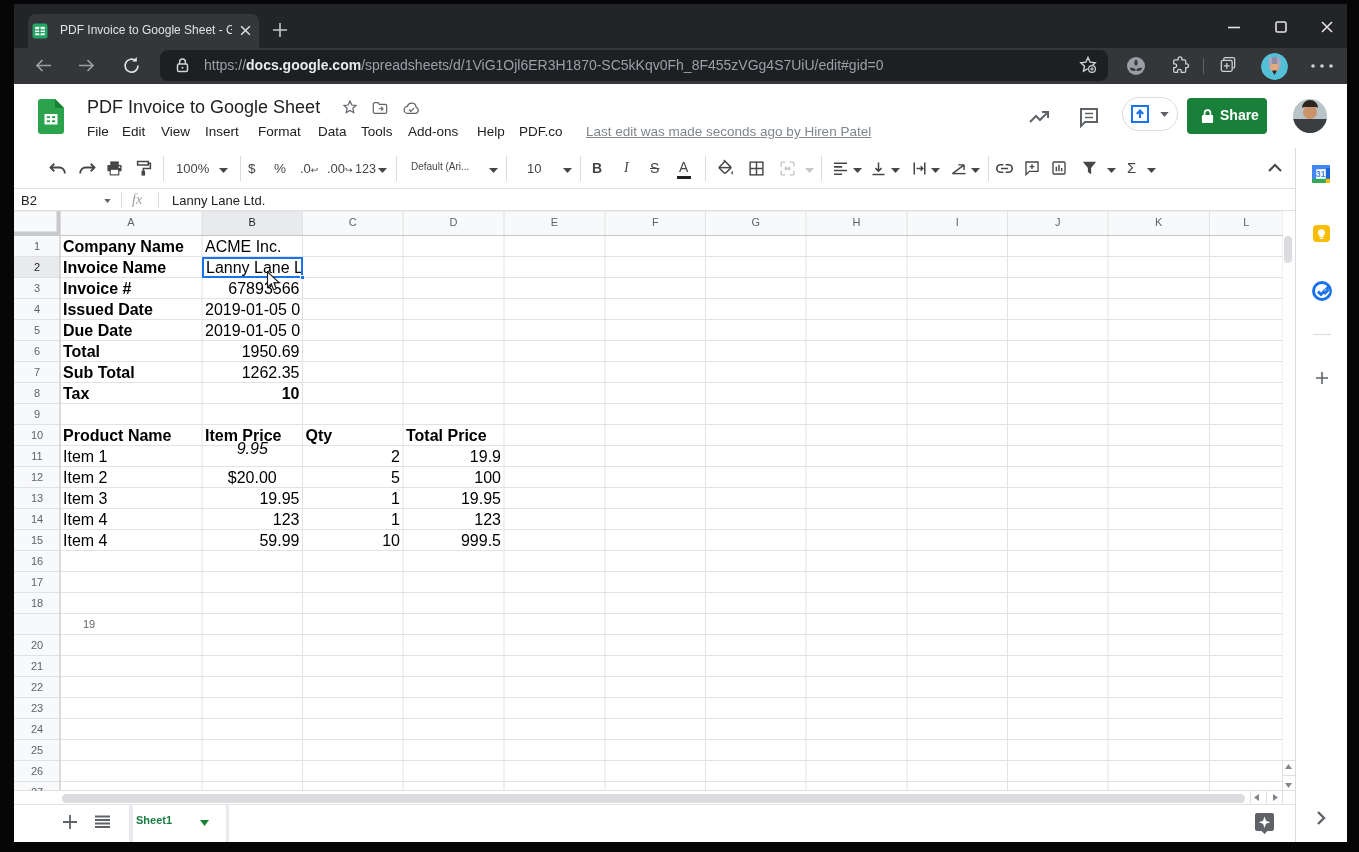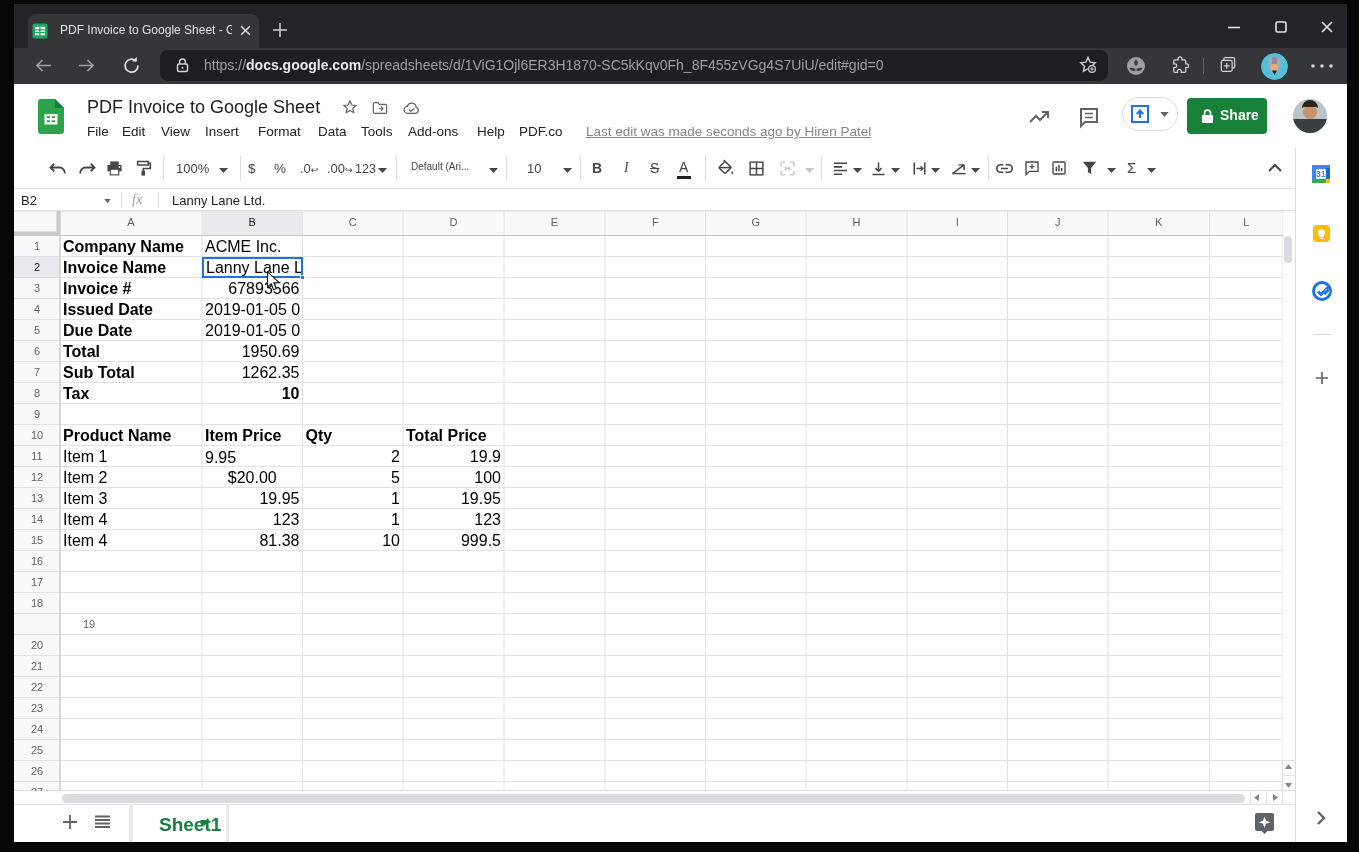--- a/index.html
+++ b/index.html
@@ -402,21 +402,21 @@
 
 <div class="abs" style="left:14px; top:804px; width:1333px; height:38px; background:#fff; border-top:1px solid #e1e3e1;"></div>
 <div class="abs" style="left:129px; top:804px; width:4px; height:38px; background:#e8eaed;"></div>
 <div class="abs" style="left:226px; top:804px; width:3px; height:38px; background:#e8eaed;"></div>
 <svg class="abs" style="left:62px; top:814px;" width="16" height="16" viewBox="0 0 16 16">
     <path d="M8 1 V15 M1 8 H15" stroke="#5f6368" stroke-width="1.8"></path>
   </svg>
 <svg class="abs" style="left:95px; top:815px;" width="15" height="14" viewBox="0 0 15 14">
     <path d="M0 1.5 H15 M0 5 H15 M0 8.5 H15 M0 12 H15" stroke="#5f6368" stroke-width="2"></path>
   </svg>
-<div class="abs" style="left:159px; top:814px; font-size:19px; font-weight:bold; color:#1a7d44;">Sheet1</div>
+<div class="abs" style="left:136px; top:814px; font-size:11px; font-weight:bold; color:#1a7d44;">Sheet1</div>
 <svg class="abs" style="left:200px; top:820px;" width="9" height="6" viewBox="0 0 9 6">
     <path d="M0 0 L4.5 6 L9 0 Z" fill="#188038"></path>
   </svg>
 
 <svg class="abs" style="left:1255px; top:813px;" width="19" height="21" viewBox="0 0 19 21">
     <path d="M2 0 H17 a2 2 0 0 1 2 2 V16 a2 2 0 0 1 -2 2 H12.5 L9.5 21 L6.5 18 H2 a2 2 0 0 1 -2 -2 V2 a2 2 0 0 1 2 -2 Z" fill="#5f6368"></path>
     <path d="M9.5 3.5 L11 7.8 L15.3 9.3 L11 10.8 L9.5 15.1 L8 10.8 L3.7 9.3 L8 7.8 Z" fill="#fff"></path>
   </svg>
 
 <div class="abs" style="left:14px; top:791px; width:1283px; height:13px; background:#fff;"></div>
@@ -525,37 +525,37 @@
     <div class="cell" style="left: 191px; width: 94.5px; top: 129.5px; line-height: 21px; text-align: right;">1950.69</div>
     <div class="cell b" style="left: 49px; width: 136px; top: 150.5px; line-height: 21px;">Sub Total</div>
     <div class="cell" style="left: 191px; width: 94.5px; top: 150.5px; line-height: 21px; text-align: right;">1262.35</div>
     <div class="cell b" style="left: 49px; width: 136px; top: 171.5px; line-height: 21px;">Tax</div>
     <div class="cell b" style="left: 191px; width: 94.5px; top: 171.5px; line-height: 21px; text-align: right;">10</div>
     <div class="cell b" style="left: 49px; width: 136px; top: 213.5px; line-height: 21px;">Product Name</div>
     <div class="cell b" style="left: 191px; width: 94.5px; top: 213.5px; line-height: 21px;">Item Price</div>
     <div class="cell b" style="left: 291.5px; width: 94.5px; top: 213.5px; line-height: 21px;">Qty</div>
     <div class="cell b" style="left: 392px; width: 95px; top: 213.5px; line-height: 21px;">Total Price</div>
     <div class="cell" style="left: 49px; width: 136px; top: 234.5px; line-height: 21px;">Item 1</div>
-    <div class="cell" style="left: 191px; width: 94.5px; top: 236px; line-height: 21px; text-align: left;">9.95</div>
+    <div class="cell" style="left: 191px; width: 94.5px; top: 227px; line-height: 21px; text-align: center; font-style: italic;">9.95</div>
     <div class="cell" style="left: 291.5px; width: 94.5px; top: 234.5px; line-height: 21px; text-align: right;">2</div>
     <div class="cell" style="left: 392px; width: 95px; top: 234.5px; line-height: 21px; text-align: right;">19.9</div>
     <div class="cell" style="left: 49px; width: 136px; top: 255.5px; line-height: 21px;">Item 2</div>
     <div class="cell" style="left: 191px; width: 94.5px; top: 255.5px; line-height: 21px; text-align: center;">$20.00</div>
     <div class="cell" style="left: 291.5px; width: 94.5px; top: 255.5px; line-height: 21px; text-align: right;">5</div>
     <div class="cell" style="left: 392px; width: 95px; top: 255.5px; line-height: 21px; text-align: right;">100</div>
     <div class="cell" style="left: 49px; width: 136px; top: 276.5px; line-height: 21px;">Item 3</div>
     <div class="cell" style="left: 191px; width: 94.5px; top: 276.5px; line-height: 21px; text-align: right;">19.95</div>
     <div class="cell" style="left: 291.5px; width: 94.5px; top: 276.5px; line-height: 21px; text-align: right;">1</div>
     <div class="cell" style="left: 392px; width: 95px; top: 276.5px; line-height: 21px; text-align: right;">19.95</div>
     <div class="cell" style="left: 49px; width: 136px; top: 297.5px; line-height: 21px;">Item 4</div>
     <div class="cell" style="left: 191px; width: 94.5px; top: 297.5px; line-height: 21px; text-align: right;">123</div>
     <div class="cell" style="left: 291.5px; width: 94.5px; top: 297.5px; line-height: 21px; text-align: right;">1</div>
     <div class="cell" style="left: 392px; width: 95px; top: 297.5px; line-height: 21px; text-align: right;">123</div>
     <div class="cell" style="left: 49px; width: 136px; top: 318.5px; line-height: 21px;">Item 4</div>
-    <div class="cell" style="left: 191px; width: 94.5px; top: 318.5px; line-height: 21px; text-align: right;">81.38</div>
+    <div class="cell" style="left: 191px; width: 94.5px; top: 318.5px; line-height: 21px; text-align: right;">59.99</div>
     <div class="cell" style="left: 291.5px; width: 94.5px; top: 318.5px; line-height: 21px; text-align: right;">10</div>
     <div class="cell" style="left: 392px; width: 95px; top: 318.5px; line-height: 21px; text-align: right;">999.5</div>
     <div style="position: absolute; left: 188px; top: 45.5px; width: 100.5px; height: 21px; border: 2px solid rgb(26, 115, 232);"></div>
     <div class="cell" style="left: 192px; top: 45.5px; line-height: 21px; width: 94.5px;">Lanny Lane Ltd.</div>
     <div style="position: absolute; left: 286px; top: 64px; width: 5px; height: 5px; background: rgb(26, 115, 232); border: 1px solid rgb(255, 255, 255);"></div>
   </div>
 
 <svg class="abs" style="left:266px; top:271px;" width="14" height="22" viewBox="0 0 14 22">
     <path d="M1.5 0.8 L1.5 16.2 L5.2 12.7 L7.6 18.8 L10.3 17.7 L7.9 11.7 L13 11.5 Z" fill="#fff" stroke="#1a1a1a" stroke-width="1.1"></path>
   </svg>

